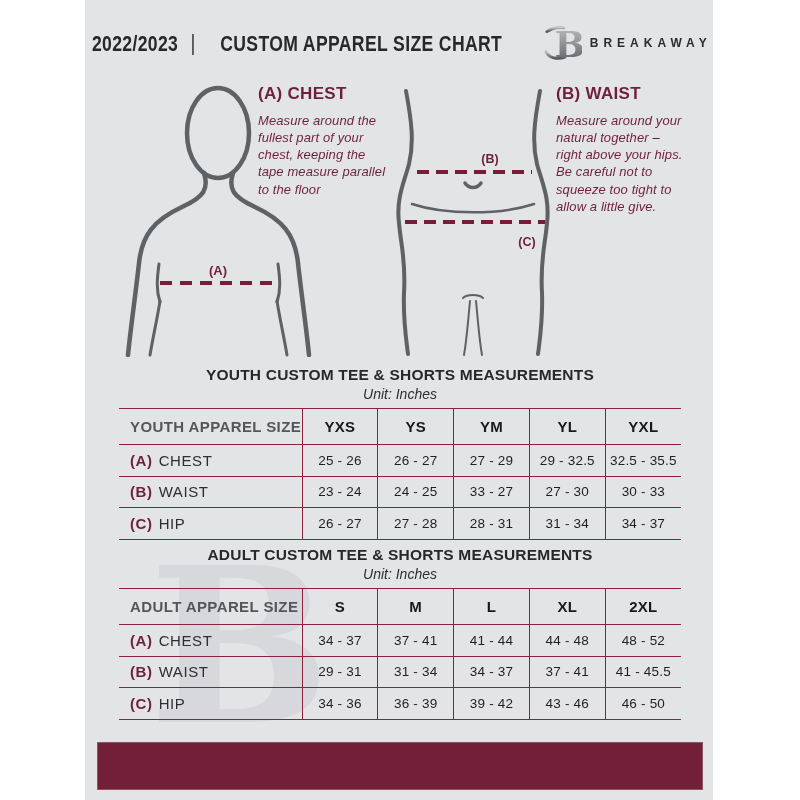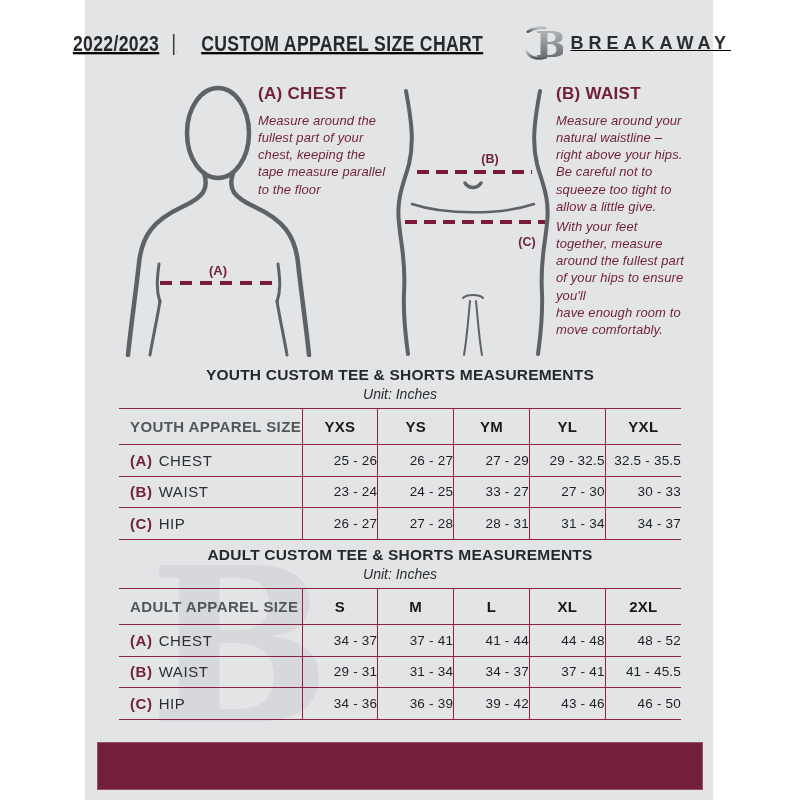--- a/index.html
+++ b/index.html
@@ -20,36 +20,36 @@
     position:relative;
     overflow:hidden;
   }
   .page{
     position:absolute; left:85px; top:0; width:628px; height:800px;
     background:var(--pagebg);
   }
   
   .topbar{
     position:absolute; left:0; top:24px; width:100%; height:38px;
-    display:flex; align-items:center; justify-content:center;text-decoration:underline;
+    display:flex; align-items:center; justify-content:center;
   }
   .hdr-year,.hdr-title{
     display:inline-block;
     font-weight:700; font-size:20px; color:#26292b;
     letter-spacing:.4px;
     transform:scale(.88,1.14); transform-origin:center;
     white-space:nowrap;
   }
   .hdr-sep{
     display:inline-block; font-size:19px; font-weight:400; color:#3a3d3f;
     margin:0 6px; transform:scaleY(1.2);
   }
   .brandwrap{display:flex; align-items:center; margin-left:22px;}
   .brand{
-    font-weight:700; font-size:18px; color:#2a2d2f;
+    font-weight:700; font-size:12px; color:#2a2d2f;
     letter-spacing:5px; margin-left:8px; white-space:nowrap;
   }
   
   .fig{position:absolute;}
   .fig-torso{left:35px; top:85px;}
   .fig-lower{left:308px; top:88px;}
   .guide{position:absolute;}
   .guide h3{
     font-size:17px; font-weight:700; color:var(--maroon);
     letter-spacing:.3px; margin-bottom:8px;
@@ -85,21 +85,21 @@
   th{height:36px;}
   td{height:31.5px;}
   th.lbl-hd{
     text-align:left; padding-left:11px; font-weight:700;
     font-size:15px; color:var(--muted); letter-spacing:.4px;
   }
   th.sz{font-size:15px; font-weight:700; color:#17191b; letter-spacing:.3px;}
   td.rowlbl{text-align:left; padding-left:11px; font-size:15px; letter-spacing:.6px;}
   td.rowlbl .pfx{color:var(--maroon); font-weight:700; margin-right:6px;}
   td.rowlbl .rlab{color:#2c2f31;}
-  td.val{font-size:13.5px; color:#1d2022; text-align:right; letter-spacing:.2px;}
+  td.val{font-size:13.5px; color:#1d2022; text-align:center; letter-spacing:.2px;}
   
   .footer-bar{
     position:absolute; left:12px; top:742px; width:606px; height:48px;
     background:var(--bar);
     box-shadow:inset 0 0 0 1px rgba(255,255,255,.22);
   }
 </style>
 </head>
 <body>
 
@@ -162,34 +162,27 @@
     <h3>(A) CHEST</h3>
     <p>Measure around the
 fullest part of your
 chest, keeping the
 tape measure parallel
 to the floor</p>
   </div>
   <div class="guide guide-b">
     <h3>(B) WAIST</h3>
     <p>Measure around your
-natural waistline –
+natural together –
 right above your hips.
 Be careful not to
 squeeze too tight to
 allow a little give.</p>
   </div>
   <div class="guide guide-c">
-    <p>With your feet
-together, measure
-around the fullest part
-of your hips to ensure
-you'll
-have enough room to
-move comfortably.</p>
   </div>
 
   <section class="table-block tb-youth">
     <div class="tb-title">YOUTH CUSTOM TEE &amp; SHORTS MEASUREMENTS</div>
     <div class="tb-unit">Unit: Inches</div>
     <table>
       <colgroup>
           <col class="c-label">
           <col class="c-size">
           <col class="c-size">

